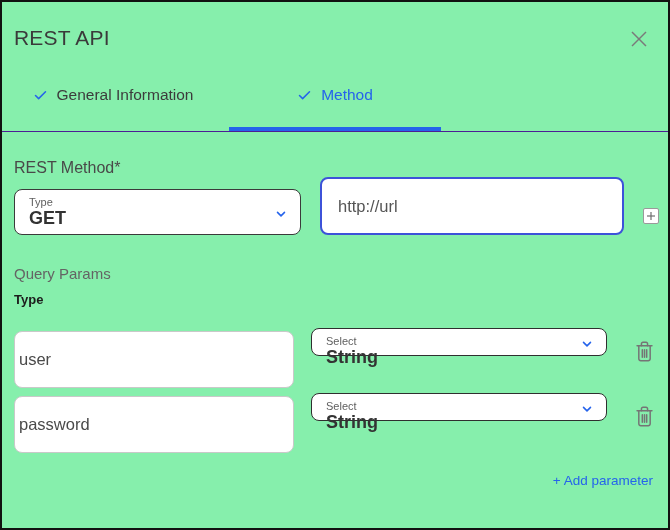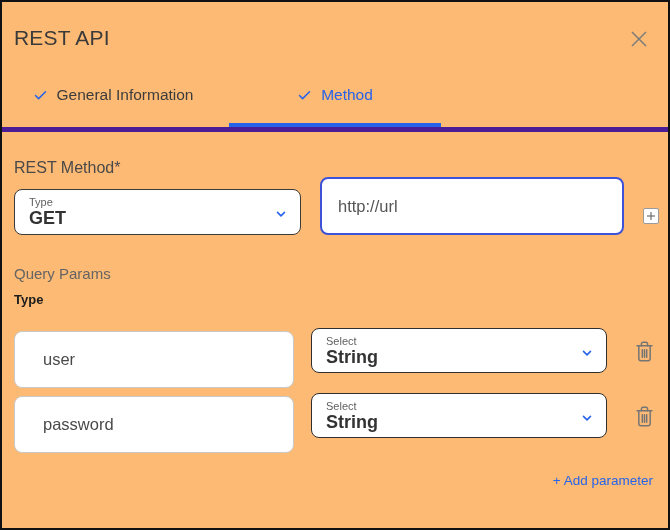--- a/index.html
+++ b/index.html
@@ -1,39 +1,39 @@
 <!DOCTYPE html>
 <html><head>
 <meta charset="utf-8">
 <style>
   * { box-sizing: border-box; margin: 0; padding: 0; }
   html, body { width: 670px; height: 530px; background: #fff; }
   body { font-family: "Liberation Sans", "DejaVu Sans", sans-serif; color: #3c3c3c; overflow: hidden; }
 
   .dialog {
     width: 670px; height: 530px;
-    background: #fdba74;
+    background: #86efac;
     border: 2px solid #111;
     position: relative;
   }
 
   
   .header {
     display: flex; align-items: flex-start; justify-content: space-between;
     padding: 24px 18px 0 12px;
   }
   .title { font-size: 21px; font-weight: 400; color: #3a3a3a; letter-spacing: 0.2px; }
   .close-btn { cursor: pointer; margin-top: 2px; }
 
   
   .tabs {
     margin-top: 25px;
     display: grid; grid-template-columns: 1fr 1fr 1fr;
     height: 53px;
-    border-bottom: 5px solid #4c1d95;
+    border-bottom: 1px solid #4c1d95;
   }
   .tab {
     position: relative;
     display: flex; align-items: flex-start; justify-content: center;
     padding-top: 7px;
     gap: 9px;
     font-size: 15.5px; color: #3c3c3c;
     cursor: pointer;
   }
   .tab .check { margin-top: 2px; }
@@ -98,25 +98,25 @@
 
   .qp-rows { margin-top: 21px; }
   .qp-row { margin-bottom: 2px; align-items: start; height: 63px; }
 
   .key-input {
     margin-top: 3px;
     width: 100%; height: 57px;
     border: 1px solid #c9c9c9; border-radius: 8px;
     font-family: "Liberation Sans", "DejaVu Sans", sans-serif;
     font-size: 16.5px; color: #4a4a4a;
-    padding: 0 28px;
+    padding: 0 4px;
     outline: none;
   }
 
-  .select-combo { height: 45px; border-color: #2f2f2f; }
+  .select-combo { height: 28px; border-color: #2f2f2f; }
 
   .trash-btn {
     justify-self: end;
     margin-top: 12px; margin-right: 1px;
     cursor: pointer;
   }
 
   .add-param {
     margin-top: 15px;
     text-align: right;

